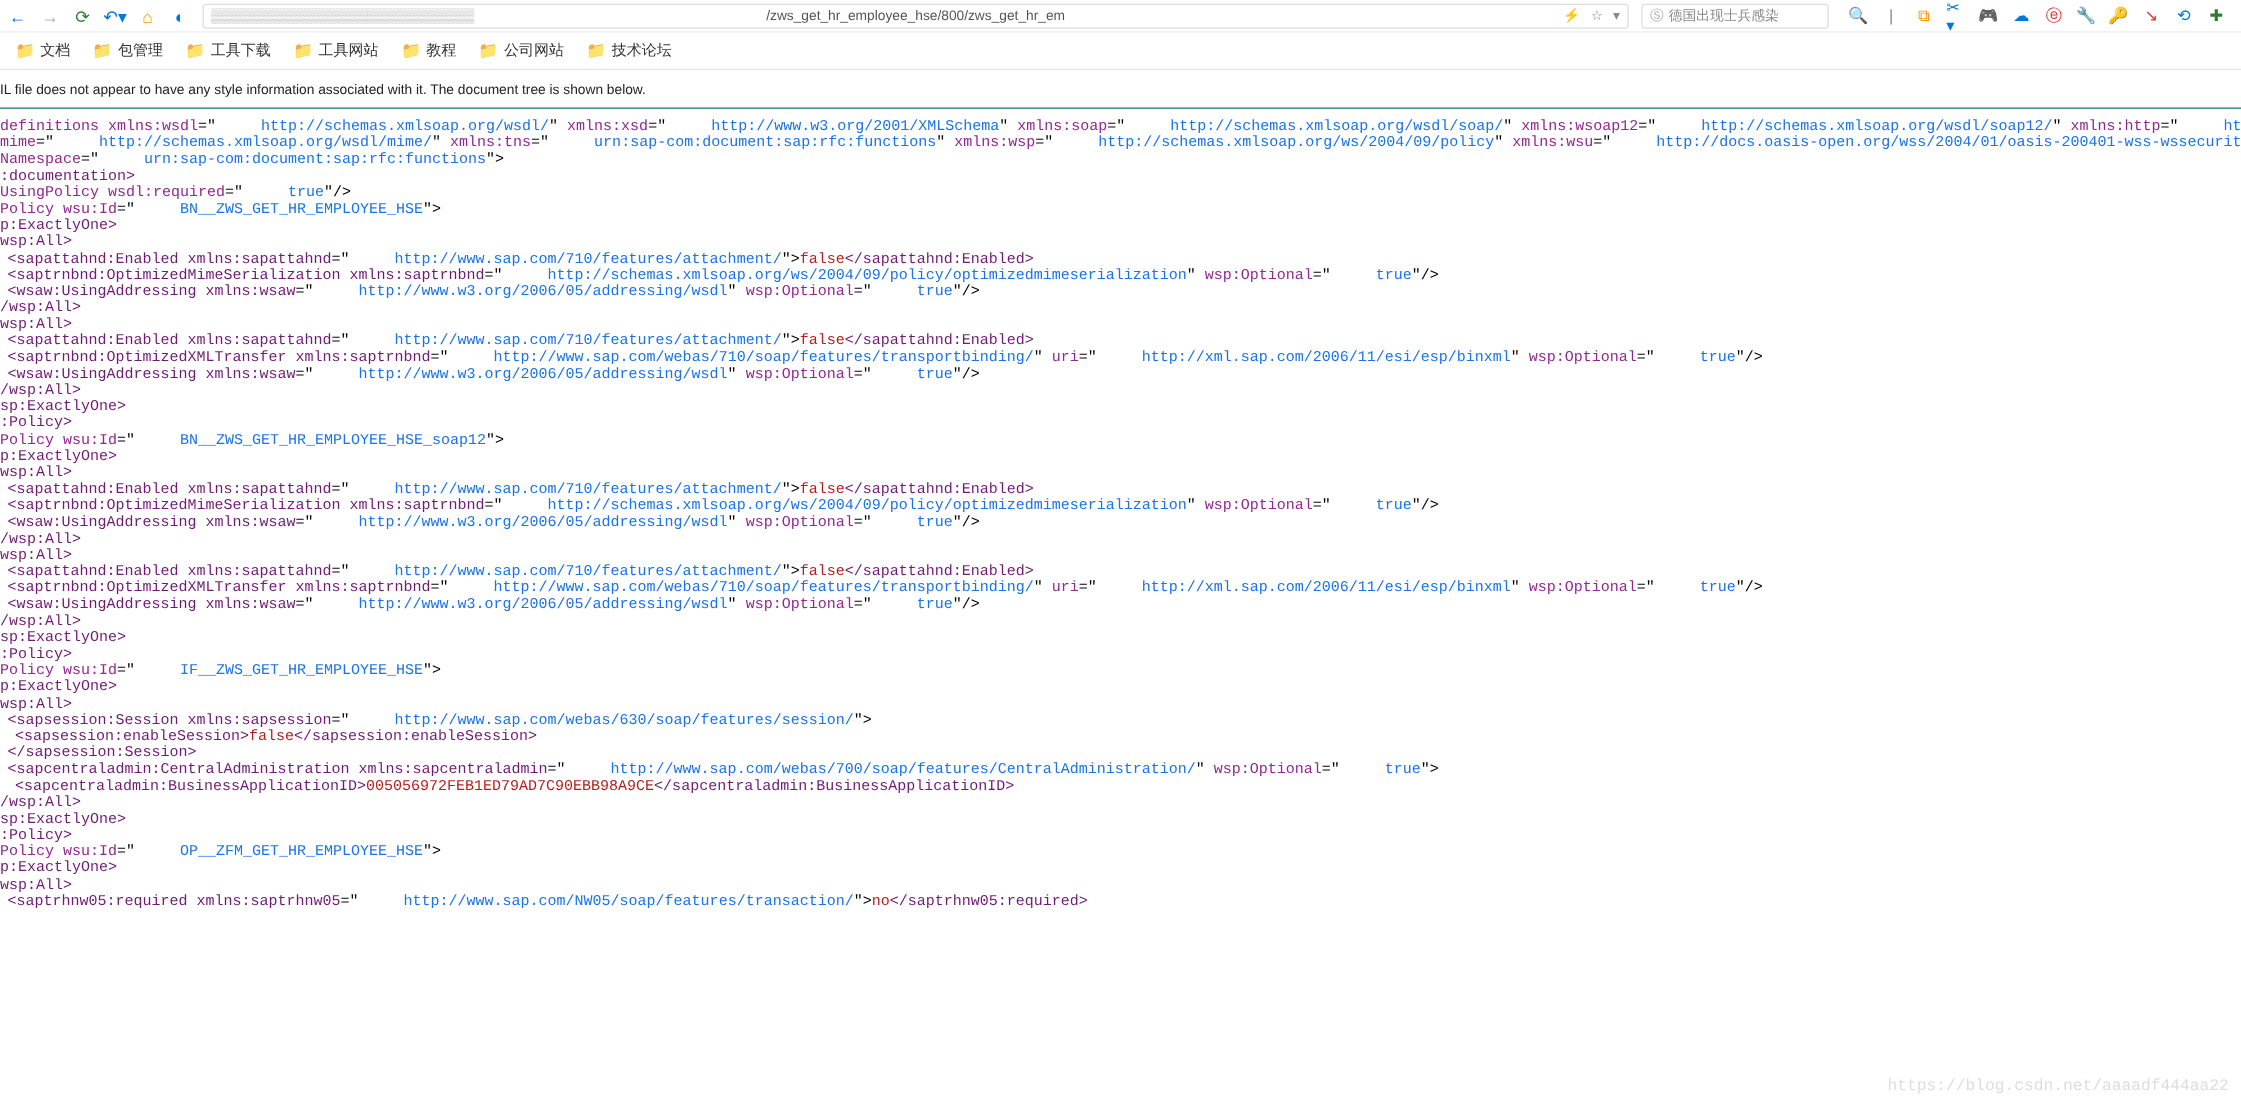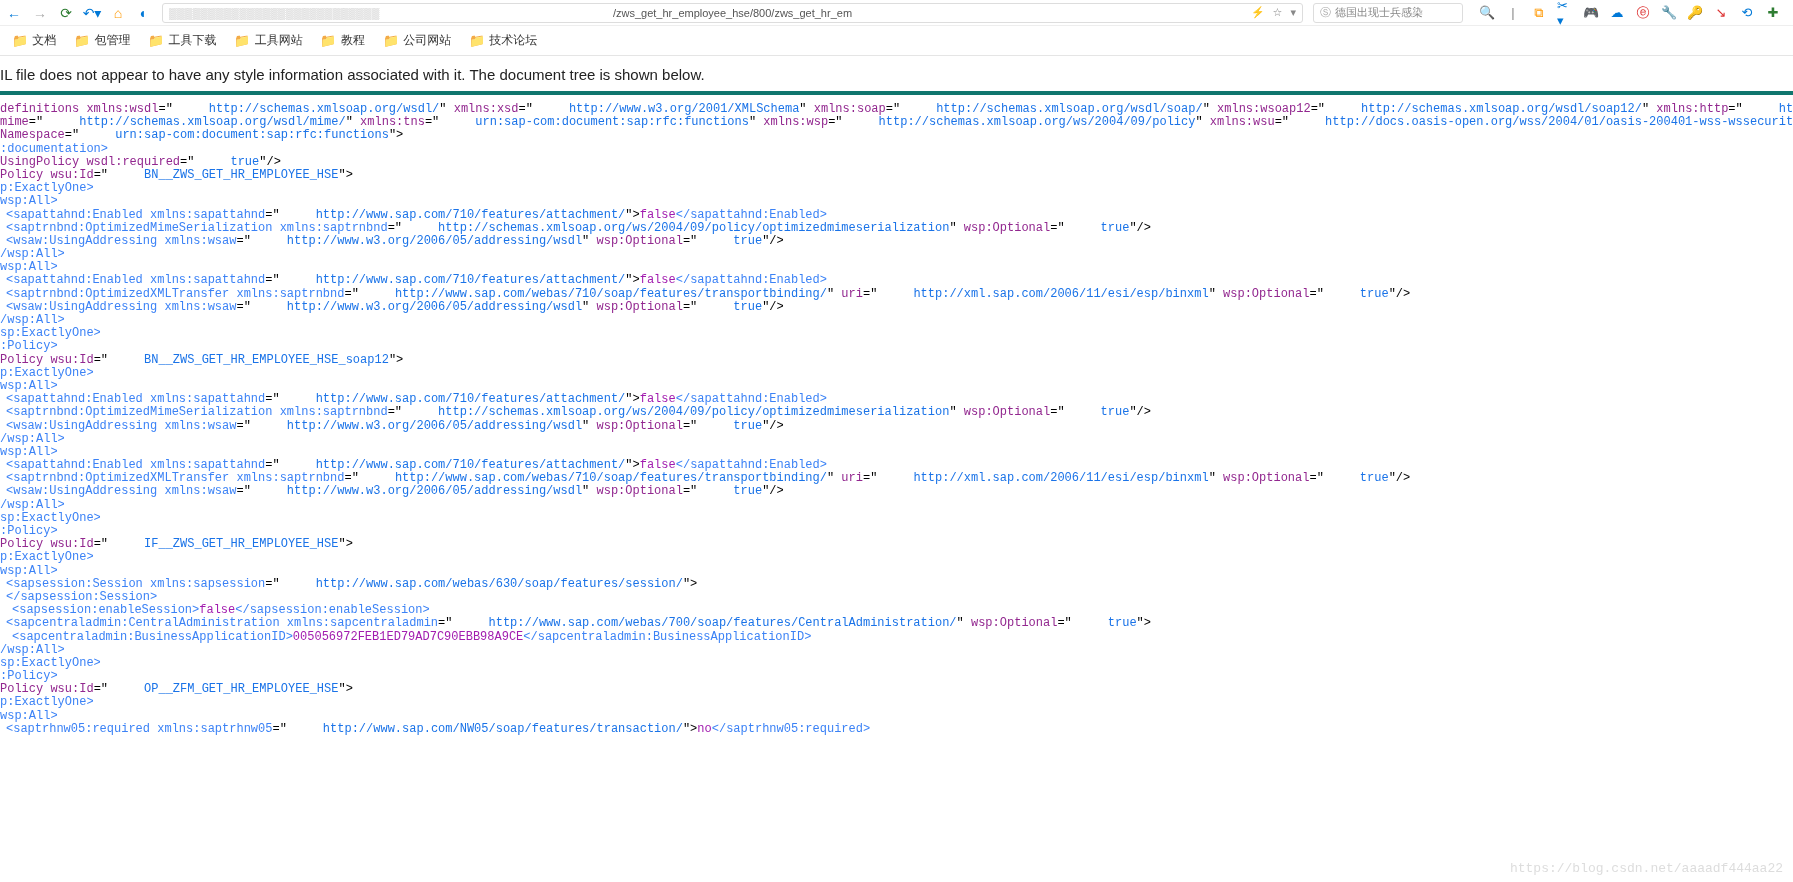--- a/index.html
+++ b/index.html
@@ -21,30 +21,30 @@
   .addr .chev { color:#888;}
   .sbox { height: 20px; border: 1px solid #ddd; border-radius: 3px; display: flex; align-items: center; padding: 0 6px; gap: 4px; font-size: 11px; color: #888; width: 150px; }
   .sbox .sicon { color: #aaa; }
   .right-icons { display: flex; gap: 10px; align-items: center; padding: 0 6px; }
   .right-icons span { width: 16px; height: 16px; display:flex; align-items:center; justify-content:center; font-size:13px;}
   .search-icon { color:#888;}
   .ri-yellow{color:#f5c518;} .ri-red{color:#d33;} .ri-green{color:#2e7d32;} .ri-blue{color:#0078d7;} .ri-orange{color:#ff9800;}
   .bookmarks { height: 30px; display: flex; align-items: center; padding: 0 12px; gap: 18px; border-bottom: 1px solid #e5e5e5; }
   .bookmarks .bm { display: flex; align-items: center; gap: 4px; font-size: 12px; color: #333; }
   .bookmarks .bm .folder { color: #f5c518; font-size: 13px; }
-  .notice { padding: 10px 8px 8px 0; font-size: 15px; color: #222; border-bottom: 4px solid #0f766e; }
+  .notice { padding: 10px 8px 8px 0; font-size: 11px; color: #222; border-bottom: 1px solid #0f766e; }
   .xml { font-family: Consolas, "Courier New", monospace; font-size: 12px; padding: 8px 0 4px 0; line-height: 1.1; white-space: nowrap; }
   .xml .ln { display:block; }
   .xml .i1 { margin-left: 6px; }
   .xml .i2 { margin-left: 12px; }
-  .tag { color: #3b82f6; font-family: Liberation Mono, monospace; }
+  .tag { color: #701a75; font-family: Liberation Mono, monospace; }
   .attr { color: #92278f; text-align: right; }
   .val { color: #1a73e8; margin-left: 36px; }
   .eq { color: #000; }
-  .txt { color: #a21caf; }
+  .txt { color: #b91c1c; }
   .watermark { position: fixed; right: 10px; bottom: 6px; color: #ddd; font-size: 13px; font-family: Liberation Mono, monospace; }
 </style>
 </head>
 <body>
 
 <div class="toolbar">
   <div class="nav-icons">
     <span class="nav-icon back">←</span>
     <span class="nav-icon forward">→</span>
     <span class="nav-icon reload">⟳</span>
@@ -145,22 +145,22 @@
 <span class="ln i1"><span class="tag">&lt;sapattahnd:Enabled xmlns:sapattahnd</span><span class="eq">="</span><span class="val">http://www.sap.com/710/features/attachment/</span><span class="eq">"&gt;</span><span class="txt">false</span><span class="tag">&lt;/sapattahnd:Enabled&gt;</span></span>
 <span class="ln i1"><span class="tag">&lt;saptrnbnd:OptimizedXMLTransfer xmlns:saptrnbnd</span><span class="eq">="</span><span class="val">http://www.sap.com/webas/710/soap/features/transportbinding/</span><span class="eq">" </span><span class="attr">uri</span><span class="eq">="</span><span class="val">http://xml.sap.com/2006/11/esi/esp/binxml</span><span class="eq">" </span><span class="attr">wsp:Optional</span><span class="eq">="</span><span class="val">true</span><span class="eq">"/&gt;</span></span>
 <span class="ln i1"><span class="tag">&lt;wsaw:UsingAddressing xmlns:wsaw</span><span class="eq">="</span><span class="val">http://www.w3.org/2006/05/addressing/wsdl</span><span class="eq">" </span><span class="attr">wsp:Optional</span><span class="eq">="</span><span class="val">true</span><span class="eq">"/&gt;</span></span>
 <span class="ln"><span class="tag">/wsp:All&gt;</span></span>
 <span class="ln"><span class="tag">sp:ExactlyOne&gt;</span></span>
 <span class="ln"><span class="tag">:Policy&gt;</span></span>
 <span class="ln"><span class="attr">Policy wsu:Id</span><span class="eq">="</span><span class="val">IF__ZWS_GET_HR_EMPLOYEE_HSE</span><span class="eq">"&gt;</span></span>
 <span class="ln"><span class="tag">p:ExactlyOne&gt;</span></span>
 <span class="ln"><span class="tag">wsp:All&gt;</span></span>
 <span class="ln i1"><span class="tag">&lt;sapsession:Session xmlns:sapsession</span><span class="eq">="</span><span class="val">http://www.sap.com/webas/630/soap/features/session/</span><span class="eq">"&gt;</span></span>
+<span class="ln i2"><span class="tag">&lt;sapsession:enableSession&gt;</span><span class="txt">false</span><span class="tag">&lt;/sapsession:enableSession&gt;</span></span>
 <span class="ln i1"><span class="tag">&lt;/sapsession:Session&gt;</span></span>
-<span class="ln i2"><span class="tag">&lt;sapsession:enableSession&gt;</span><span class="txt">false</span><span class="tag">&lt;/sapsession:enableSession&gt;</span></span>
 <span class="ln i1"><span class="tag">&lt;sapcentraladmin:CentralAdministration xmlns:sapcentraladmin</span><span class="eq">="</span><span class="val">http://www.sap.com/webas/700/soap/features/CentralAdministration/</span><span class="eq">" </span><span class="attr">wsp:Optional</span><span class="eq">="</span><span class="val">true</span><span class="eq">"&gt;</span></span>
 <span class="ln i2"><span class="tag">&lt;sapcentraladmin:BusinessApplicationID&gt;</span><span class="txt">005056972FEB1ED79AD7C90EBB98A9CE</span><span class="tag">&lt;/sapcentraladmin:BusinessApplicationID&gt;</span></span>
 <span class="ln"><span class="tag">/wsp:All&gt;</span></span>
 <span class="ln"><span class="tag">sp:ExactlyOne&gt;</span></span>
 <span class="ln"><span class="tag">:Policy&gt;</span></span>
 <span class="ln"><span class="attr">Policy wsu:Id</span><span class="eq">="</span><span class="val">OP__ZFM_GET_HR_EMPLOYEE_HSE</span><span class="eq">"&gt;</span></span>
 <span class="ln"><span class="tag">p:ExactlyOne&gt;</span></span>
 <span class="ln"><span class="tag">wsp:All&gt;</span></span>
 <span class="ln i1"><span class="tag">&lt;saptrhnw05:required xmlns:saptrhnw05</span><span class="eq">="</span><span class="val">http://www.sap.com/NW05/soap/features/transaction/</span><span class="eq">"&gt;</span><span class="txt">no</span><span class="tag">&lt;/saptrhnw05:required&gt;</span></span>
 </div>

